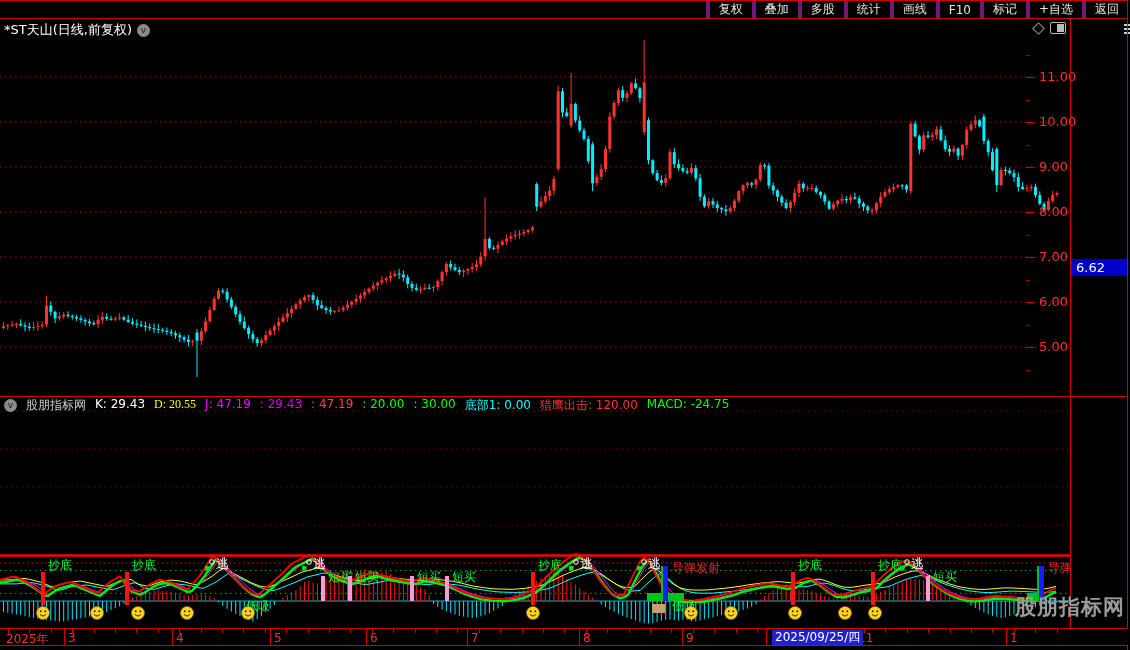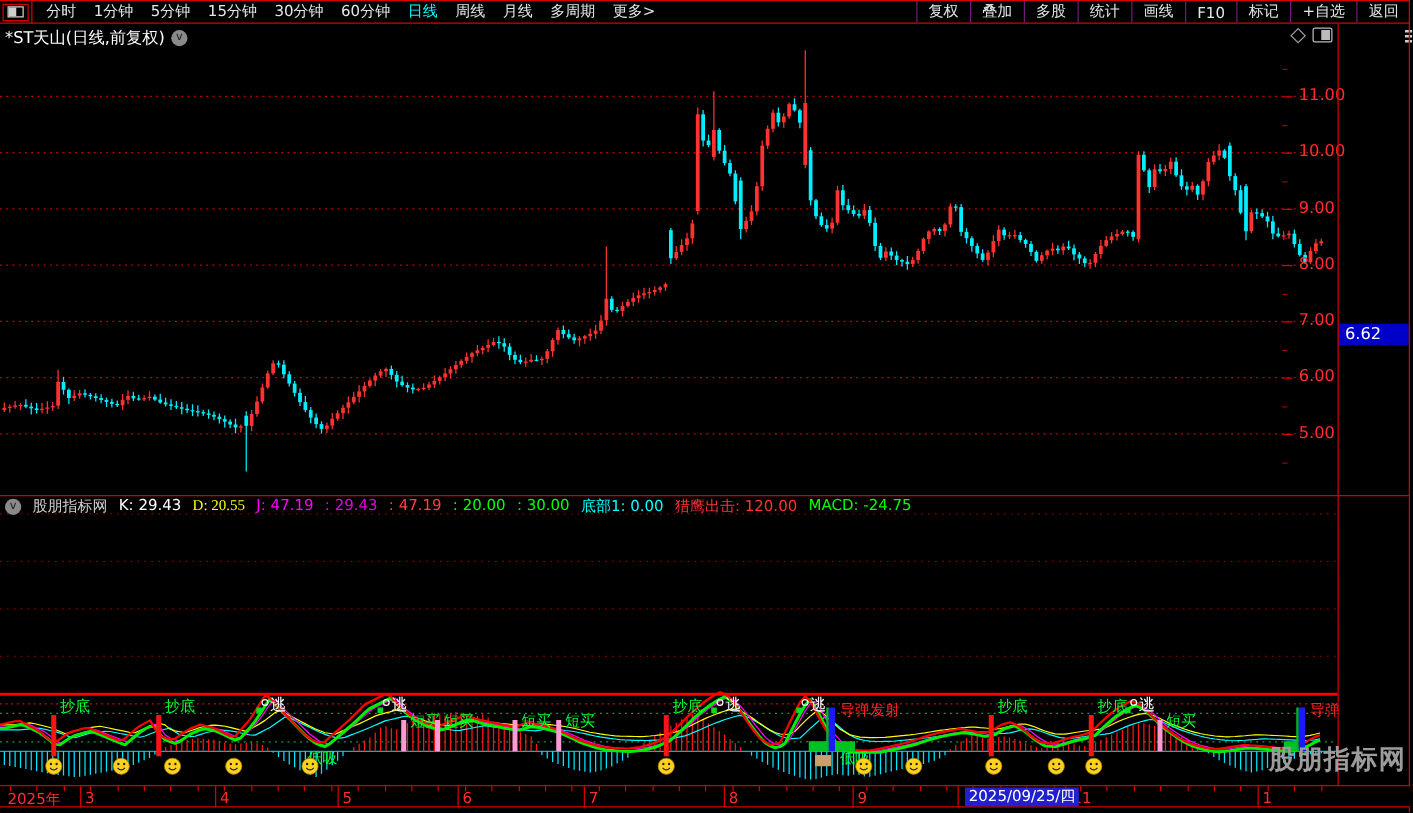--- a/index.html
+++ b/index.html
@@ -9,21 +9,21 @@
 svg{display:block;font-family:"DejaVu Sans","Liberation Sans",sans-serif}
 .toolbar{position:absolute;top:0;left:0;width:1128px;height:19px;border-top:1px solid #d40000;border-bottom:1px solid #d40000;display:flex;align-items:center;font-size:12px;color:#e6e6e6;background:#000}
 .tb-left{display:flex;align-items:center;height:100%}
 .win-icon{width:21px;height:14px;border:1px solid #d40000;margin:0 2px;display:flex;align-items:center;justify-content:center}
 .win-icon .g{width:13px;height:9px;border:1px solid #cfcfcf;position:relative}
 .win-icon .g:before{content:"";position:absolute;left:0;top:0;width:6px;height:7px;background:#cfcfcf}
 .tb-sep{width:1px;height:19px;background:#d40000;margin-right:4px}
 .tb-item{padding:0 7px;white-space:nowrap;cursor:default}
 .tb-item.active{color:#00ffff}
 .tb-right{margin-left:auto;display:flex;height:100%;align-items:stretch}
-.tb-btn{border-left:1px solid #701a75;padding:0 9px;display:flex;align-items:center;white-space:nowrap}
+.tb-btn{border-left:4px solid #701a75;padding:0 9px;display:flex;align-items:center;white-space:nowrap}
 .title-row{position:absolute;top:21px;left:4px;font-size:13px;color:#fff;display:flex;align-items:center;gap:5px}
 .circ-icon{width:13px;height:13px;border-radius:50%;background:#8a8a8a;color:#1b1b1b;font-size:9px;line-height:12px;text-align:center;display:inline-block}
 .title-icons{position:absolute;top:22px;left:1034px;display:flex;gap:7px;align-items:center}
 .diamond{width:9px;height:9px;border:1px solid #9a9a9a;transform:rotate(45deg)}
 .split-sq{width:16px;height:12px;border:1px solid #bbb;border-radius:2px;position:relative}
 .split-sq:before{content:"";position:absolute;right:1px;top:1px;width:7px;height:8px;background:#bbb}
 .menu-icon{position:absolute;top:24px;left:1124px;width:6px;height:10px;border-top:2px solid #ccc;border-bottom:2px solid #ccc}
 .menu-icon:before{content:"";display:block;margin-top:2px;height:2px;background:#ccc}
 .vline{position:absolute;width:1px;background:#d40000}
 .hline{position:absolute;height:1px;background:#d40000}
@@ -41,39 +41,20 @@
 .watermark{position:absolute;right:5px;top:596px;text-align:right;color:#9c9c9c;font-weight:bold;z-index:5;line-height:1.1}
 .watermark .w1{font-size:21px;letter-spacing:1px}
 .watermark .w2{font-size:21px}
 </style>
 </head>
 <body>
 
 <div class="screen">
 
   <div class="toolbar">
-    <div class="tb-left">
-      <span class="win-icon">
-          <span class="g"></span>
-        </span>
-      <span class="tb-sep"></span>
-      <span id="tf-items" style="display:flex">
-          <div class="tb-item">分时</div>
-          <div class="tb-item">1分钟</div>
-          <div class="tb-item">5分钟</div>
-          <div class="tb-item">15分钟</div>
-          <div class="tb-item">30分钟</div>
-          <div class="tb-item">60分钟</div>
-          <div class="tb-item active">日线</div>
-          <div class="tb-item">周线</div>
-          <div class="tb-item">月线</div>
-          <div class="tb-item">多周期</div>
-          <div class="tb-item">更多&gt;</div>
-        </span>
-    </div>
     <div class="tb-right" id="tb-right">
         <div class="tb-btn">复权</div>
         <div class="tb-btn">叠加</div>
         <div class="tb-btn">多股</div>
         <div class="tb-btn">统计</div>
         <div class="tb-btn">画线</div>
         <div class="tb-btn">F10</div>
         <div class="tb-btn">标记</div>
         <div class="tb-btn">+自选</div>
         <div class="tb-btn">返回</div>

